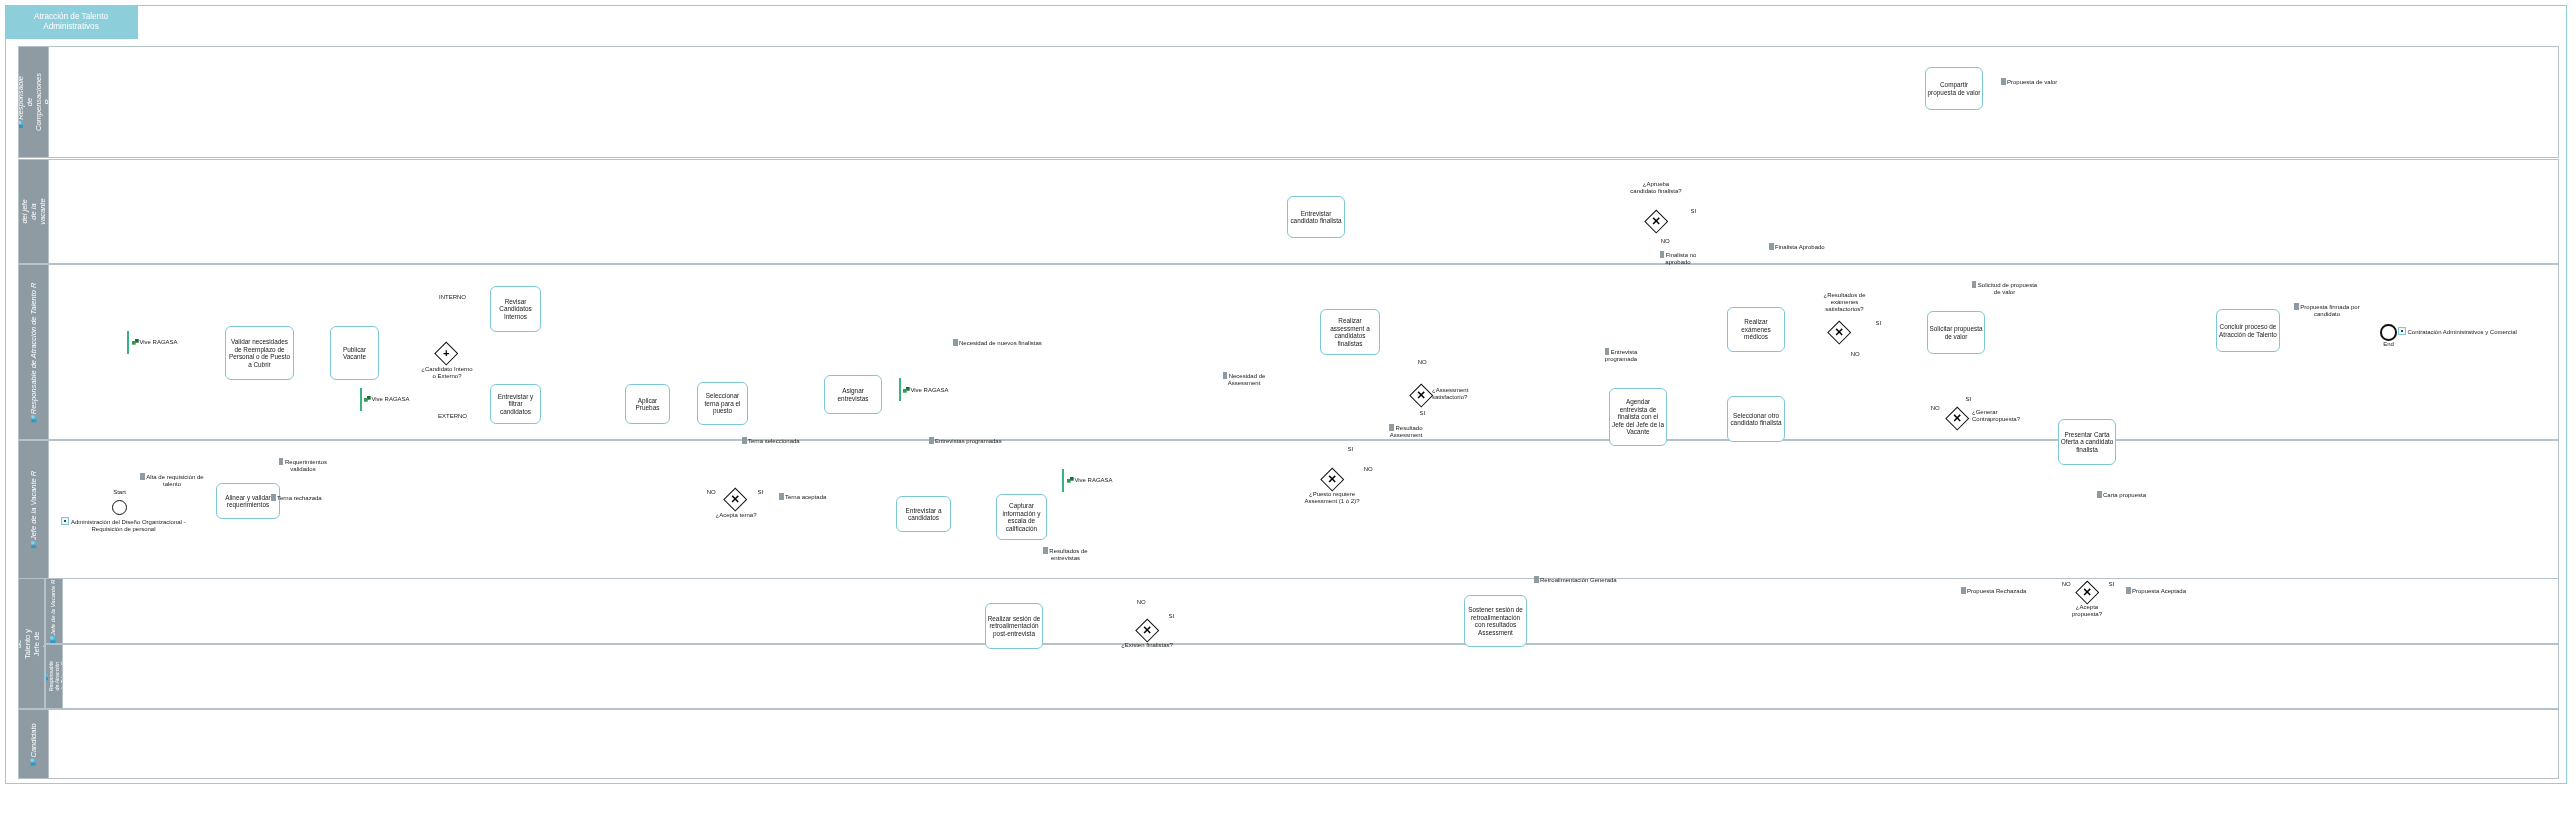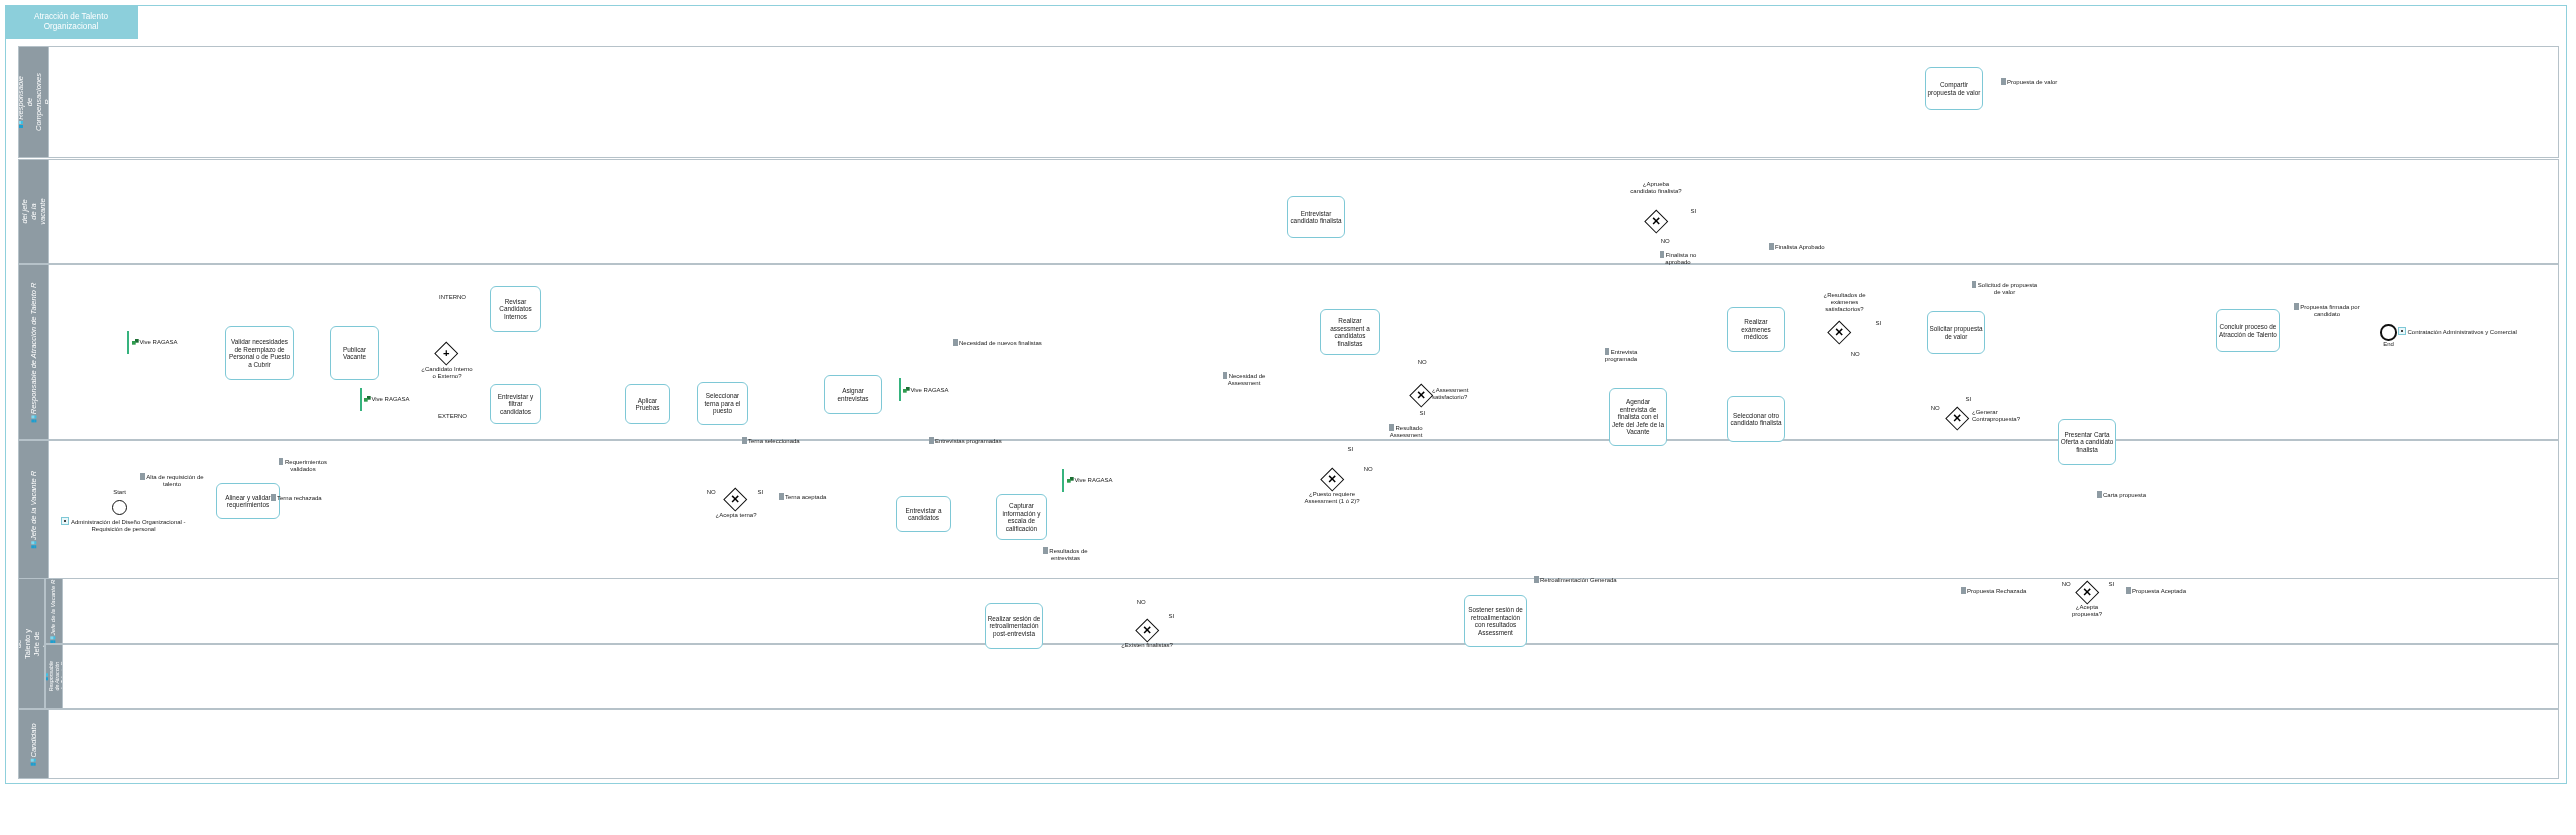--- a/index.html
+++ b/index.html
@@ -182,21 +182,21 @@
     <path class="ln" d="M3044,443 L3175,443" marker-end="url(#ah)"></path>
 
     <path class="ln" d="M2595,558 L2460,558"></path>
 
     <path class="ln" d="M2470,963 L672,963 L672,565" marker-end="url(#ah)"></path>
 
     <path class="ln" d="M2470,963 L2470,810"></path>
   </svg>
 
   <div class="pool-outer" style="left:4.5px;top:4.5px;width:2562px;height:779px;"></div>
-  <div class="pool-title" style="left:4.5px;top:4.5px;width:133px;height:34px;">Atracción de Talento Organizacional</div>
+  <div class="pool-title" style="left:4.5px;top:4.5px;width:133px;height:34px;">Atracción de Talento Administrativos</div>
 
   <div class="lane" style="left:18px;top:46px;width:2541px;height:112px;"></div>
   <div class="lane-hdr" style="left:18px;top:46px;width:31px;height:112px;">
     <div class="vtxt wrap" style="width:111px;">
       <span class="laneicon"></span><span>Responsable de Compensaciones R</span>
     </div>
   </div>
 
   <div class="lane" style="left:18px;top:159px;width:2541px;height:105px;"></div>
   <div class="lane-hdr" style="left:18px;top:159px;width:31px;height:105px;">

